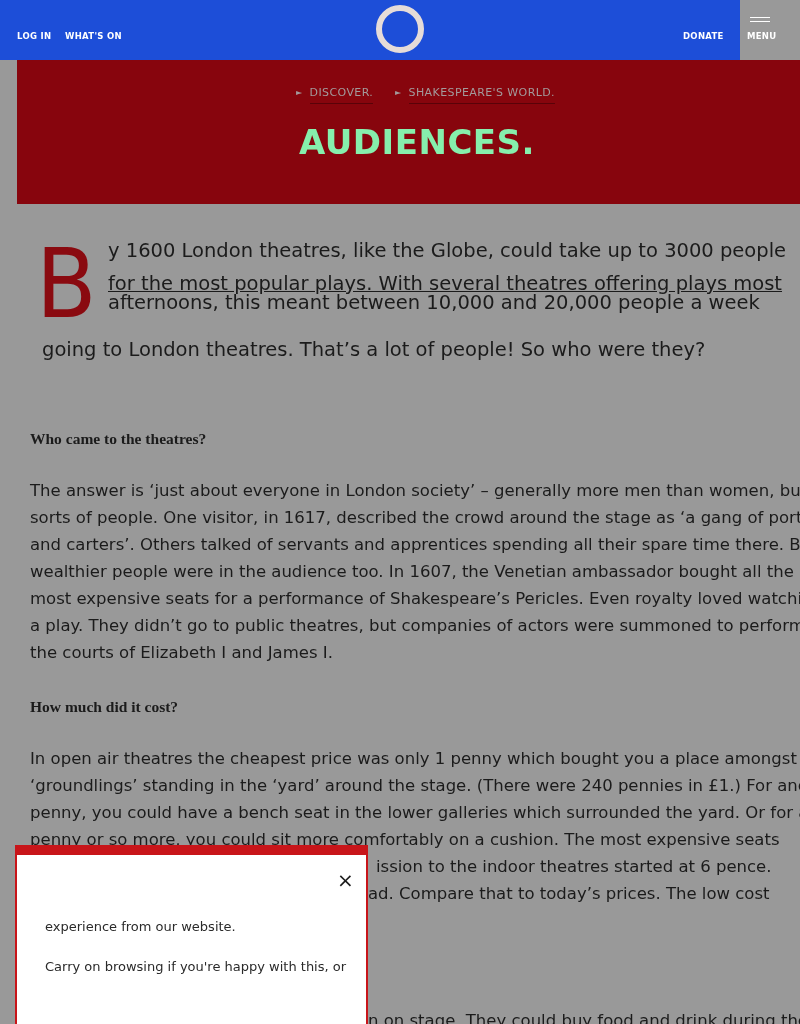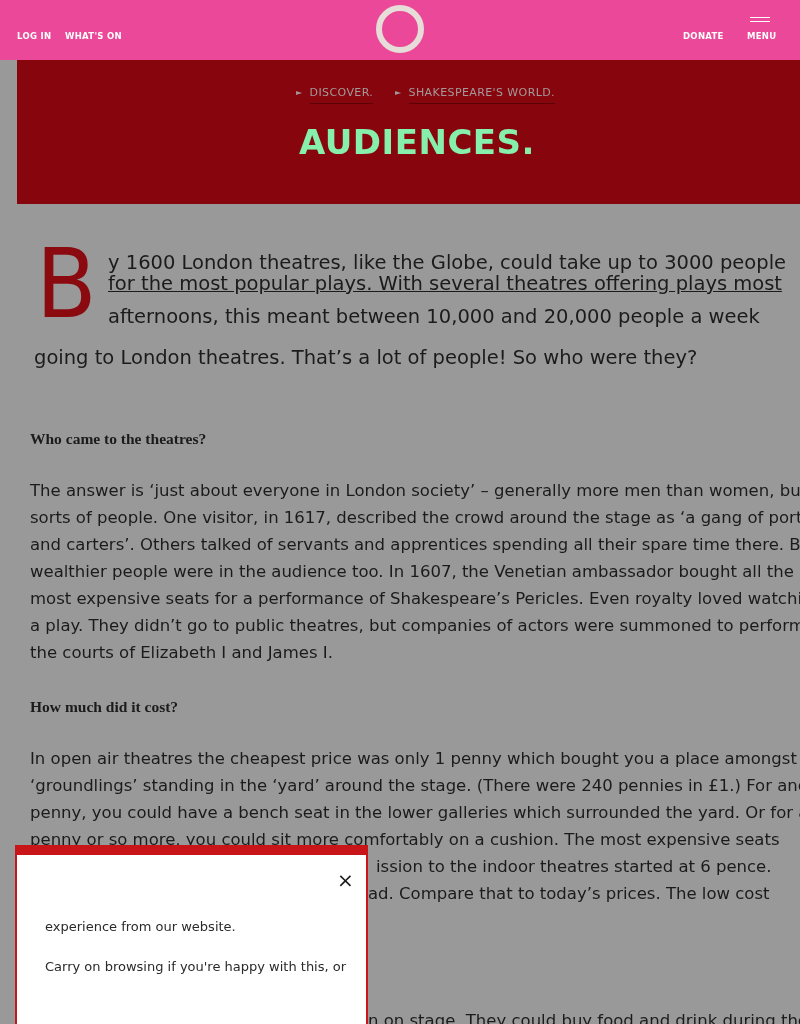--- a/index.html
+++ b/index.html
@@ -4,22 +4,22 @@
   <style>
     * { box-sizing: border-box; margin: 0; padding: 0; }
     html, body { width: 800px; height: 1024px; overflow: hidden; }
     body {
       font-family: "DejaVu Sans", sans-serif;
       background: #999999;
       position: relative;
     }
     
     .topbar {
-      position: absolute; left: 0; top: 0; width: 800px; height: 60px;
-      background: #ec4899;
+      position: absolute; left: 0; top: 0; width: 740px; height: 60px;
+      background: #1d4ed8;
       z-index: 5;
     }
     .nav-link {
       position: absolute; top: 31px;
       color: #ffffff; font-size: 8.5px; font-weight: bold; letter-spacing: 0.3px;
       font-family: "DejaVu Sans", sans-serif;
       text-decoration: none; white-space: nowrap;
     }
     .logo {
       position: absolute; left: 376px; top: 5px; width: 48px; height: 48px;
@@ -116,24 +116,24 @@
   </div>
   <div class="crumb" style="left:378px;">
     <span class="arrow">►</span><span class="crumb-text">SHAKESPEARE'S WORLD.</span>
   </div>
   <h1 class="page-title">AUDIENCES.</h1>
 </div>
 
 <div class="content">
   <div class="dropcap">B</div>
   <div class="intro">
-    <div class="intro-line" style="left:78px; top:12px;">y 1600 London theatres, like the Globe, could take up to 3000 people</div>
+    <div class="intro-line" style="left:78px; top:0px;">y 1600 London theatres, like the Globe, could take up to 3000 people</div>
     <div class="intro-line" style="left:78px; top:33px;text-decoration:underline;">for the most popular plays. With several theatres offering plays most</div>
-    <div class="intro-line" style="left:78px; top:66px;">afternoons, this meant between 10,000 and 20,000 people a week</div>
-    <div class="intro-line" style="left:4px; top:99px;margin-top:8px;">going to London theatres. That’s a lot of people! So who were they?</div>
+    <div class="intro-line" style="left:78px; top:52px;">afternoons, this meant between 10,000 and 20,000 people a week</div>
+    <div class="intro-line" style="left:12px; top:99px;">going to London theatres. That’s a lot of people! So who were they?</div>
   </div>
 
   <h3 class="h3" style="top:226px;">Who came to the theatres?</h3>
   <div class="para" style="top:273px;">
     <div class="para-line" style="top:0px;">The answer is ‘just about everyone in London society’ – generally more men than women, but all</div>
     <div class="para-line" style="top:27px;">sorts of people. One visitor, in 1617, described the crowd around the stage as ‘a gang of porters</div>
     <div class="para-line" style="top:54px;">and carters’. Others talked of servants and apprentices spending all their spare time there. But</div>
     <div class="para-line" style="top:81px;">wealthier people were in the audience too. In 1607, the Venetian ambassador bought all the</div>
     <div class="para-line" style="top:108px;">most expensive seats for a performance of Shakespeare’s Pericles. Even royalty loved watching</div>
     <div class="para-line" style="top:135px;">a play. They didn’t go to public theatres, but companies of actors were summoned to perform at</div>

